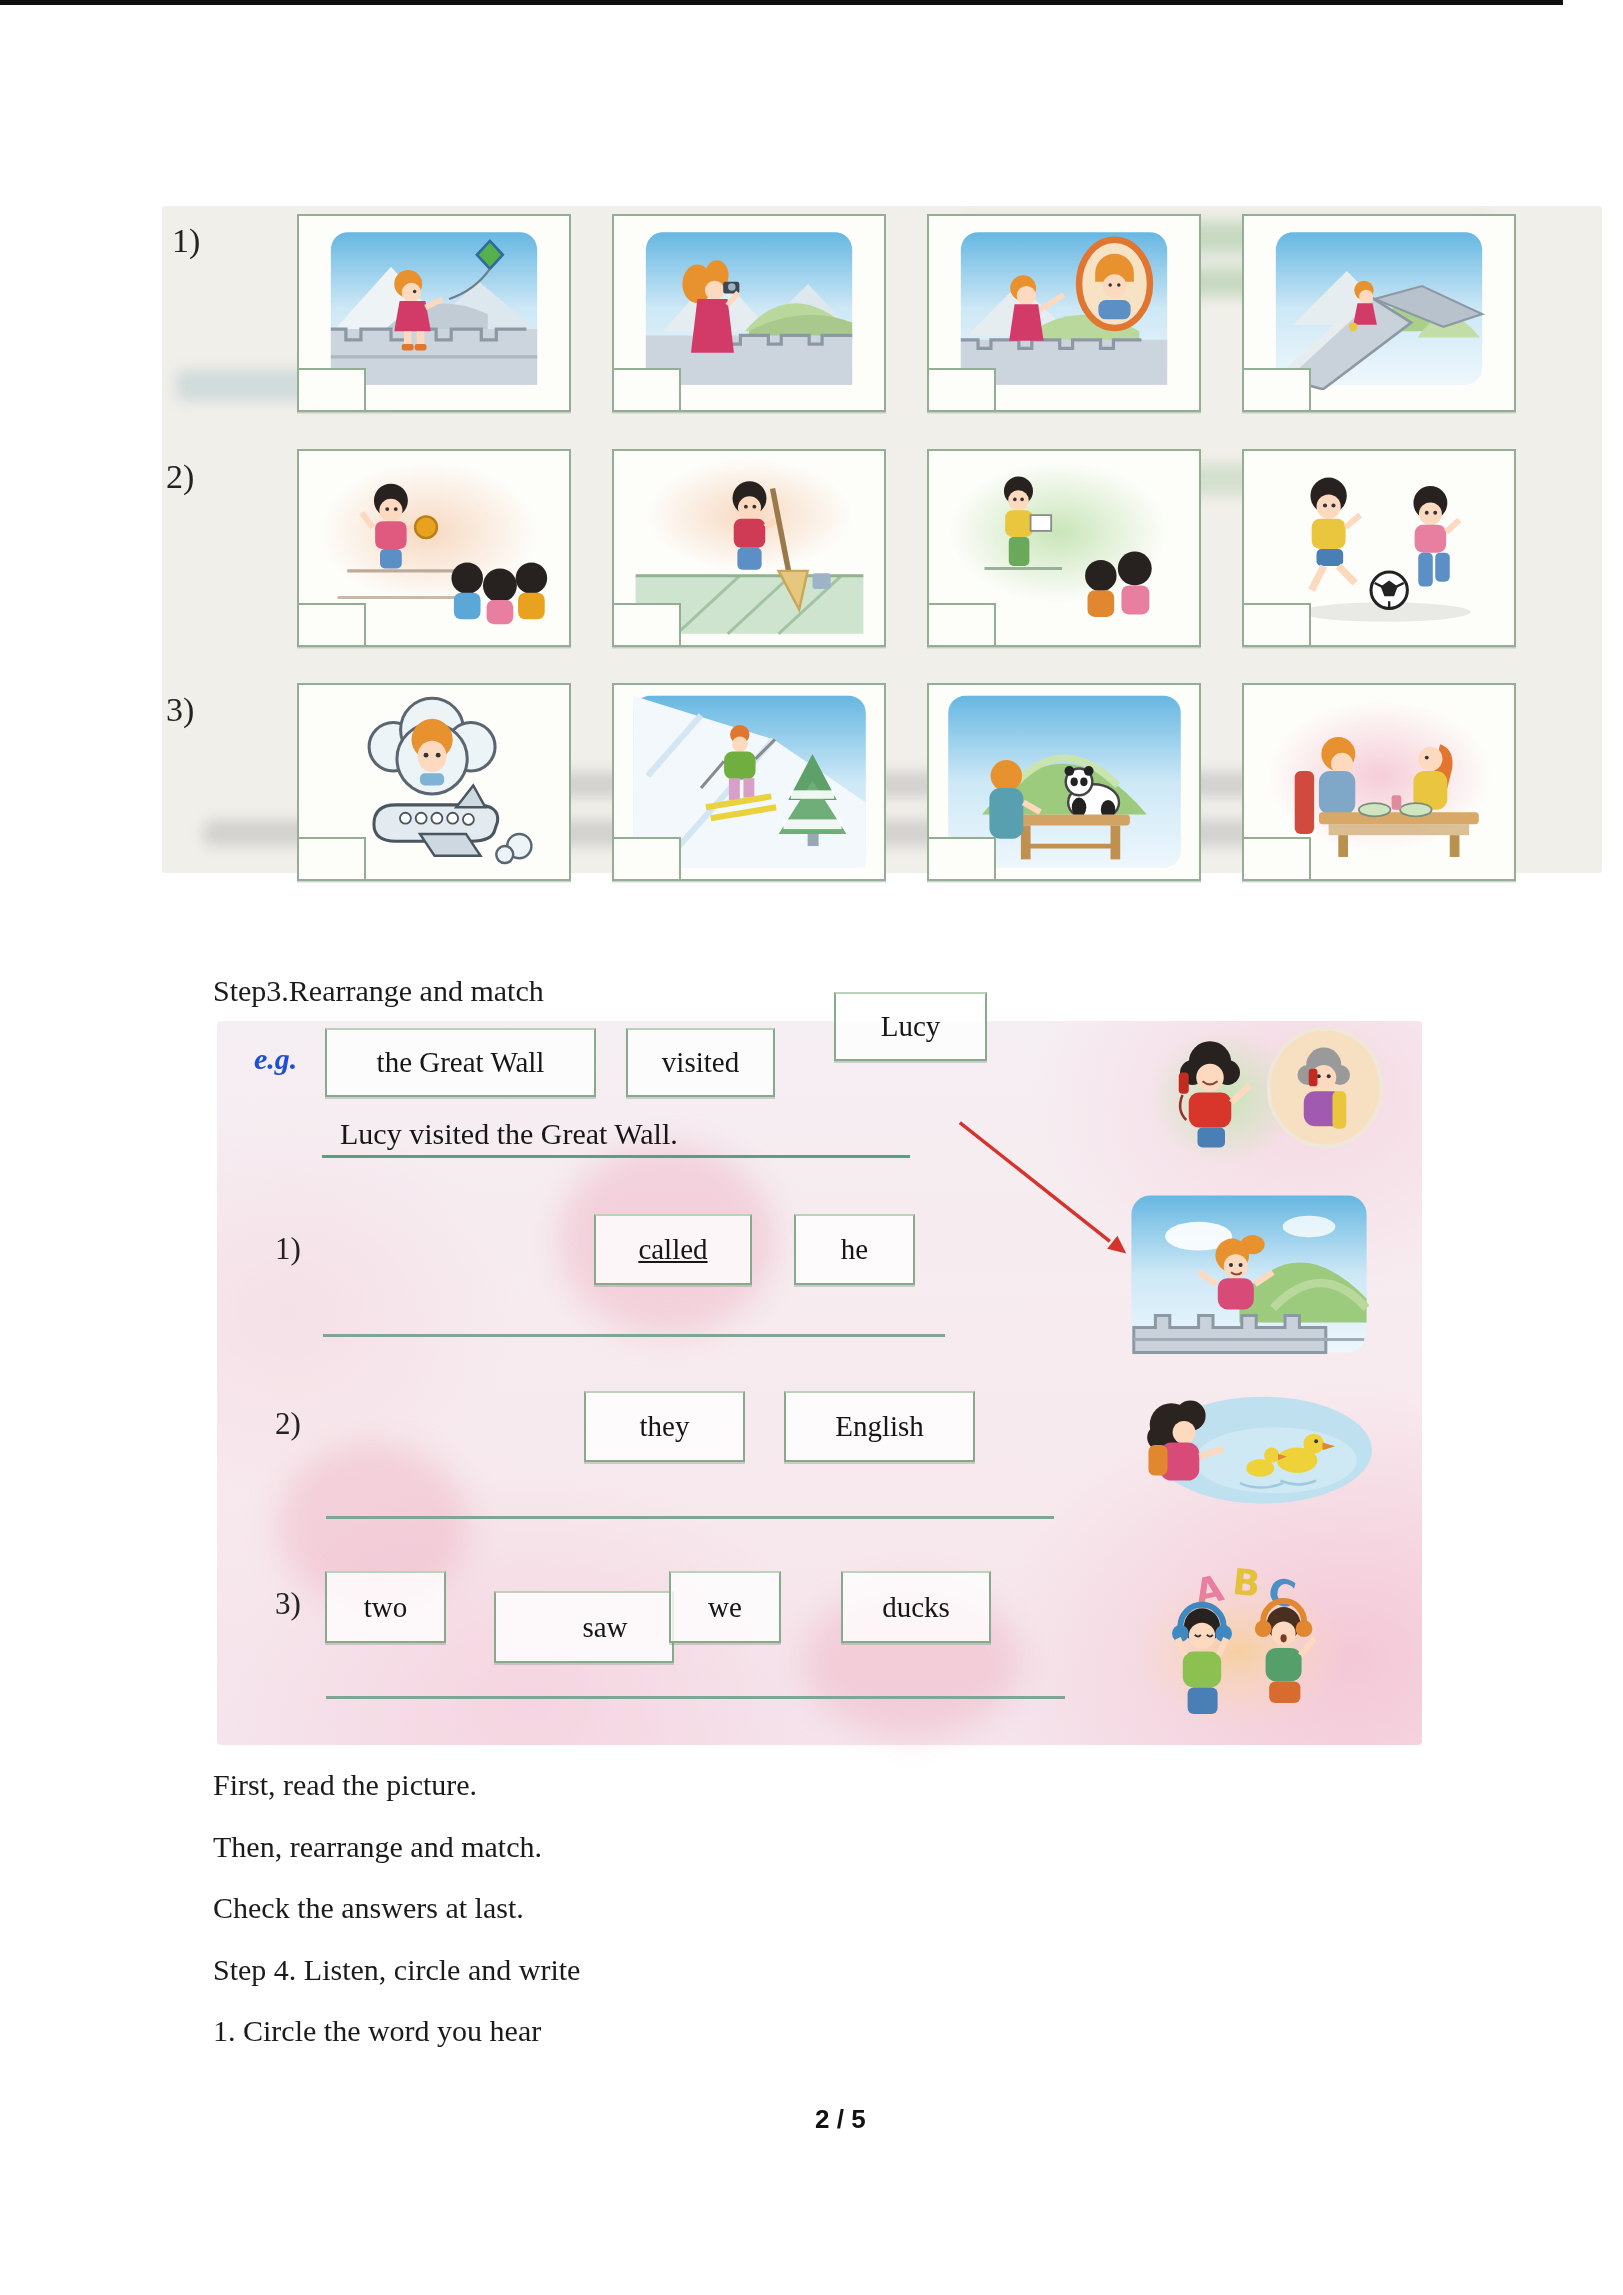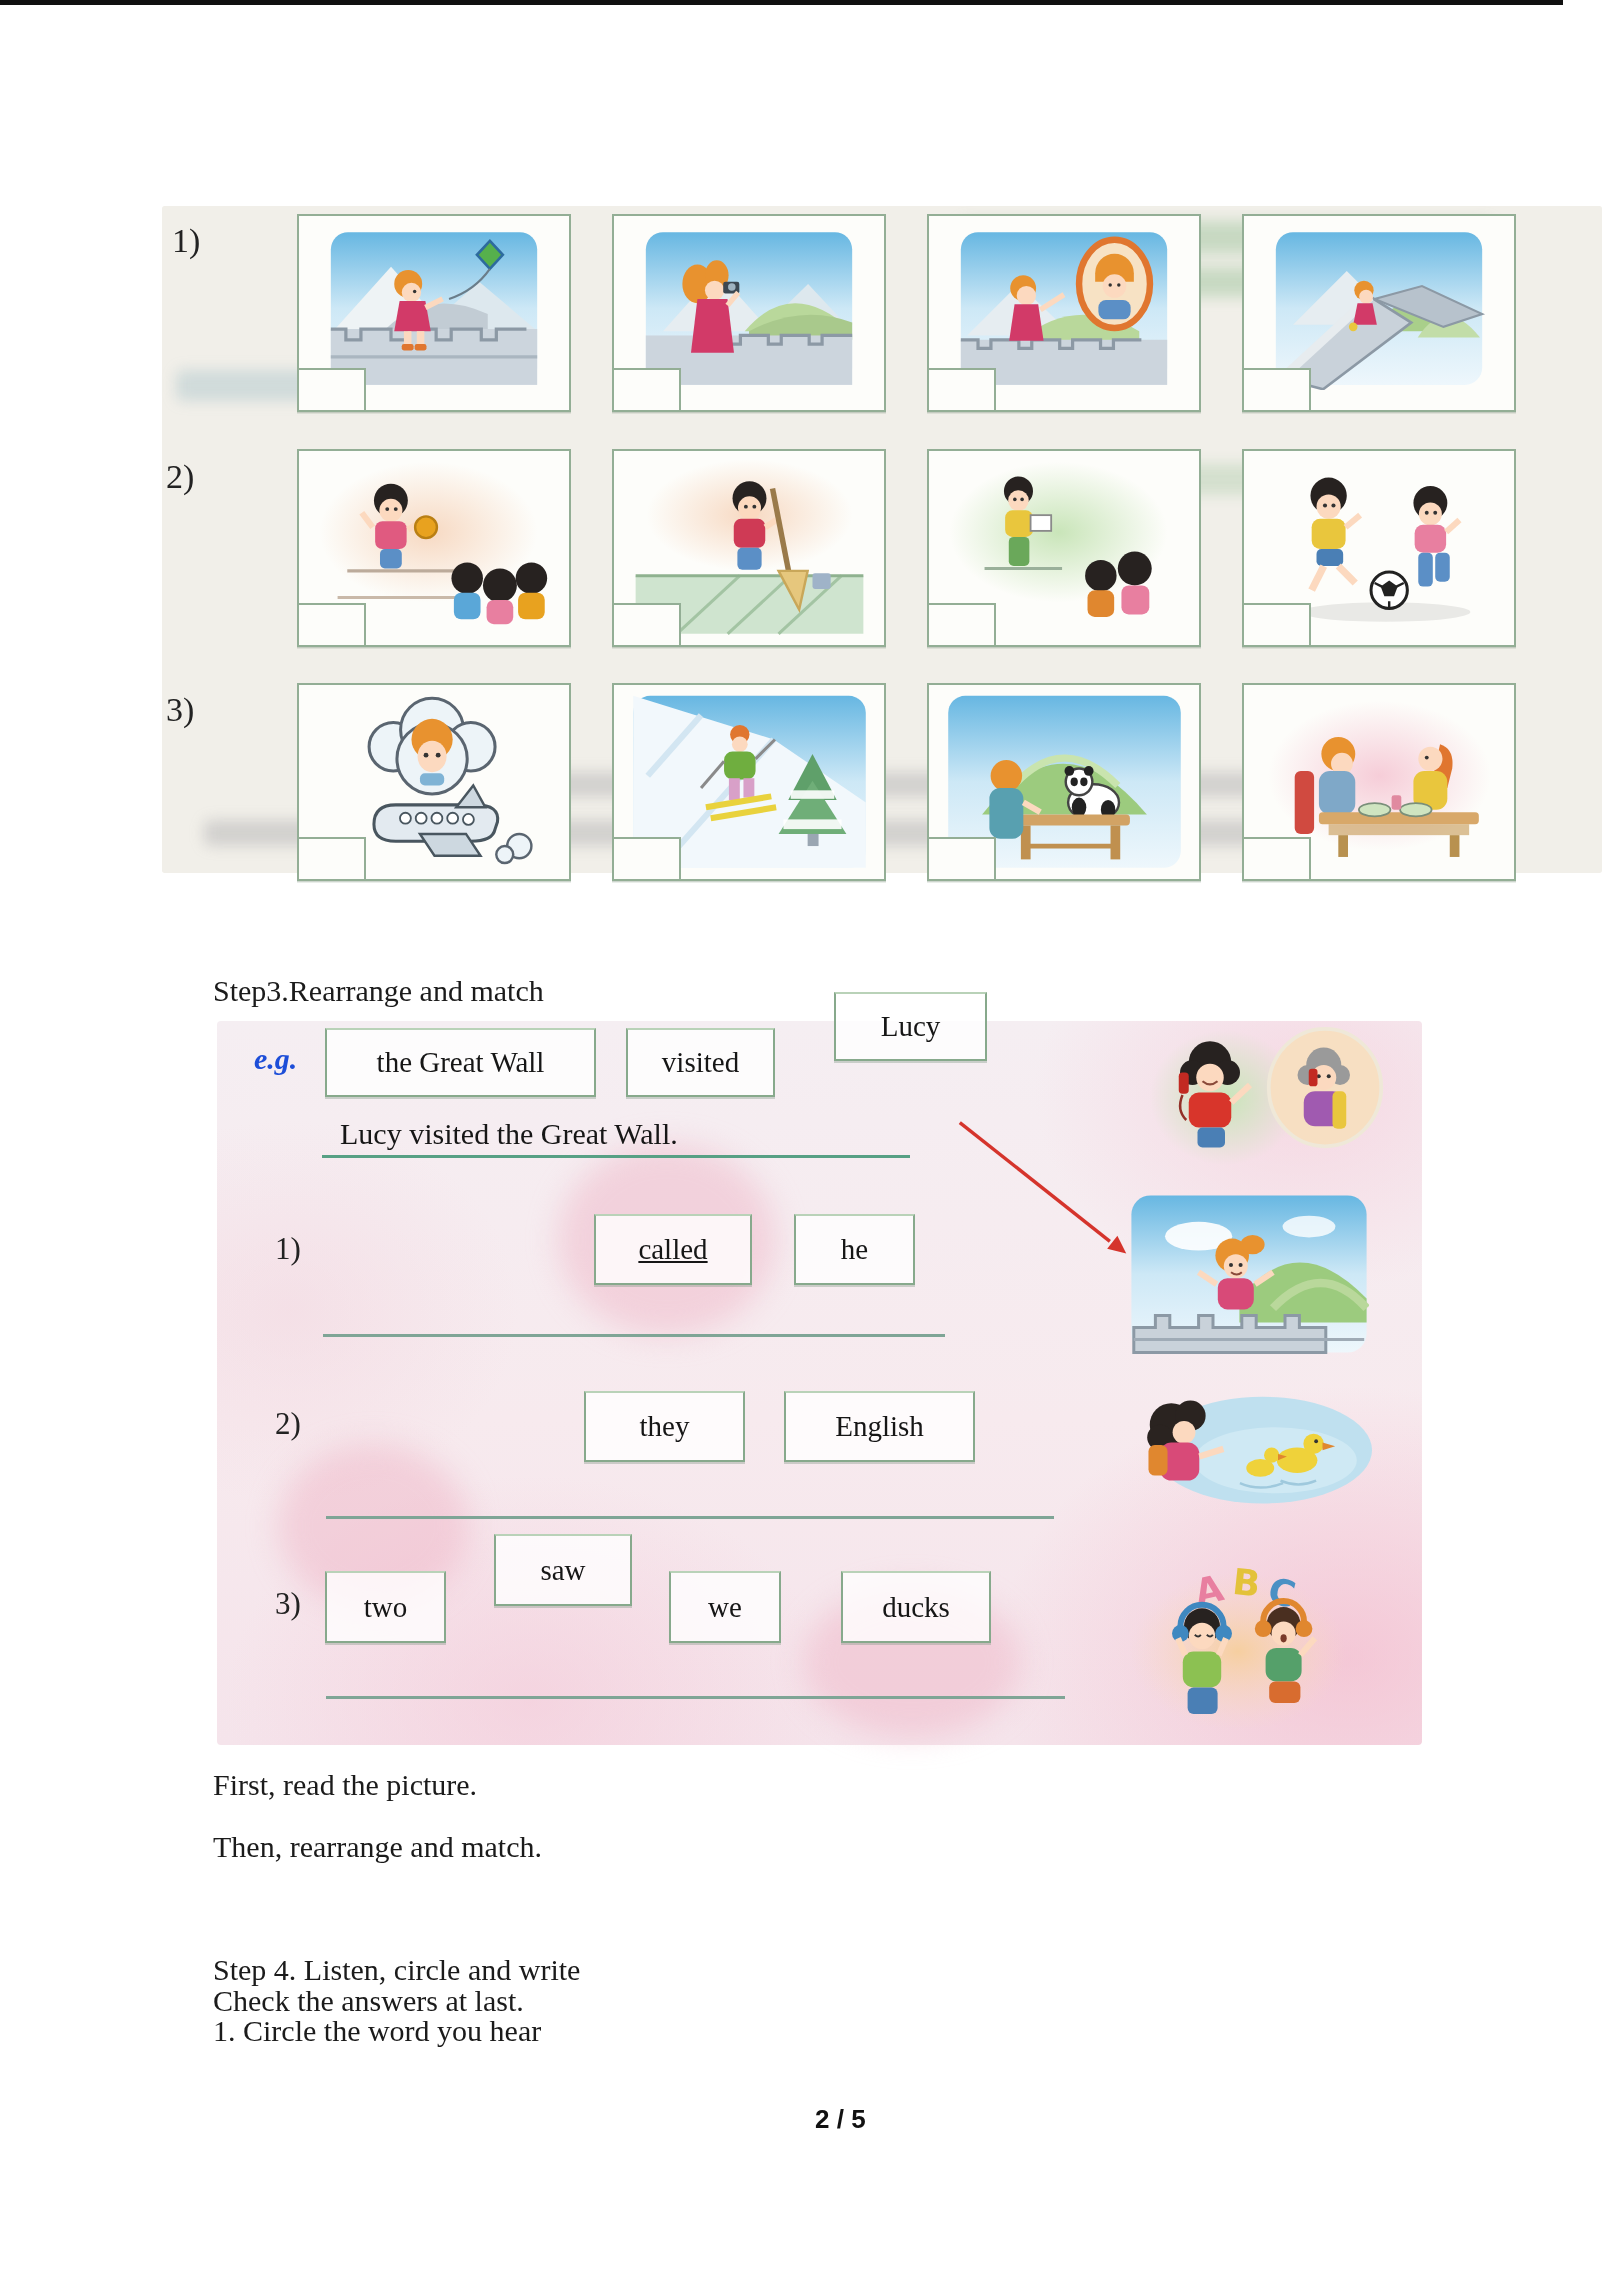--- a/index.html
+++ b/index.html
@@ -414,21 +414,21 @@
   <div class="wordbox" style="left:794px;top:1214px;width:117px;height:67px;">he</div>
   <div class="ans-line" style="left:323px;top:1334px;width:622px;"></div>
 
   <div class="panel-label" style="left:275px;top:1406px;">2)</div>
   <div class="wordbox" style="left:584px;top:1391px;width:157px;height:67px;">they</div>
   <div class="wordbox" style="left:784px;top:1391px;width:187px;height:67px;">English</div>
   <div class="ans-line" style="left:326px;top:1516px;width:728px;"></div>
 
   <div class="panel-label" style="left:275px;top:1586px;">3)</div>
   <div class="wordbox" style="left:325px;top:1571px;width:117px;height:68px;">two</div>
-  <div class="wordbox" style="left:494px;top:1534px;width:134px;height:68px;">saw</div>
+  <div class="wordbox" style="left:494px;top:1591px;width:134px;height:68px;padding-left:42px;">saw</div>
   <div class="wordbox" style="left:669px;top:1571px;width:108px;height:68px;">we</div>
   <div class="wordbox" style="left:841px;top:1571px;width:146px;height:68px;">ducks</div>
   <div class="ans-line" style="left:326px;top:1696px;width:739px;"></div>
 
   <div class="pic" style="left:1144px;top:1020px;width:252px;height:150px;">
     <svg viewBox="0 0 200 120">
       <ellipse cx="64" cy="62" rx="60" ry="54" fill="url(#greenblob)"></ellipse>
       <circle cx="52" cy="34" r="17" fill="#272220"></circle>
         <circle cx="38" cy="42" r="10" fill="#272220"></circle>
         <circle cx="66" cy="42" r="10" fill="#272220"></circle>
@@ -518,20 +518,20 @@
       <circle cx="138" cy="70" r="10" fill="#fcd9bf"></circle>
       <ellipse cx="138" cy="74" rx="2.6" ry="3.4" fill="#7a3a2a"></ellipse>
       <rect x="123" y="82" width="30" height="28" rx="9" fill="#55a06a"></rect>
       <line x1="152" y1="88" x2="164" y2="74" stroke="#fcd9bf" stroke-width="5"></line>
       <rect x="126" y="110" width="26" height="18" rx="5" fill="#d86c2f"></rect>
     </svg>
   </div>
 
   <div class="h-line" style="top:1768px;">First, read the picture.</div>
   <div class="h-line" style="top:1830px;">Then, rearrange and match.</div>
-  <div class="h-line" style="top:1984px;">Check the answers at last.</div>
+  <div class="h-line" style="top:1891px;">Check the answers at last.</div>
   <div class="h-line" style="top:1953px;">Step 4. Listen, circle and write</div>
   <div class="h-line" style="top:2014px;">1. Circle the word you hear</div>
 
   <div id="page-num">2 / 5</div>
 
 </div>
 
 
 </body></html>

